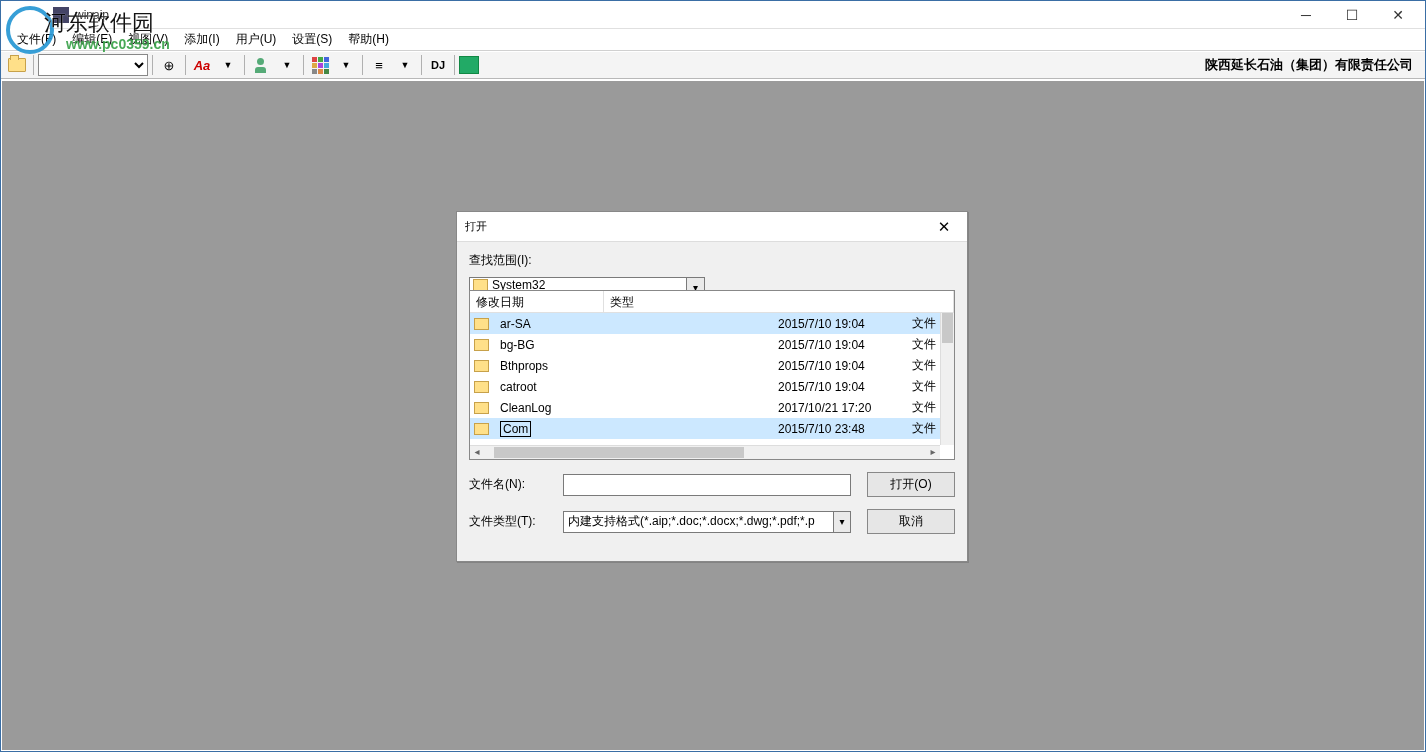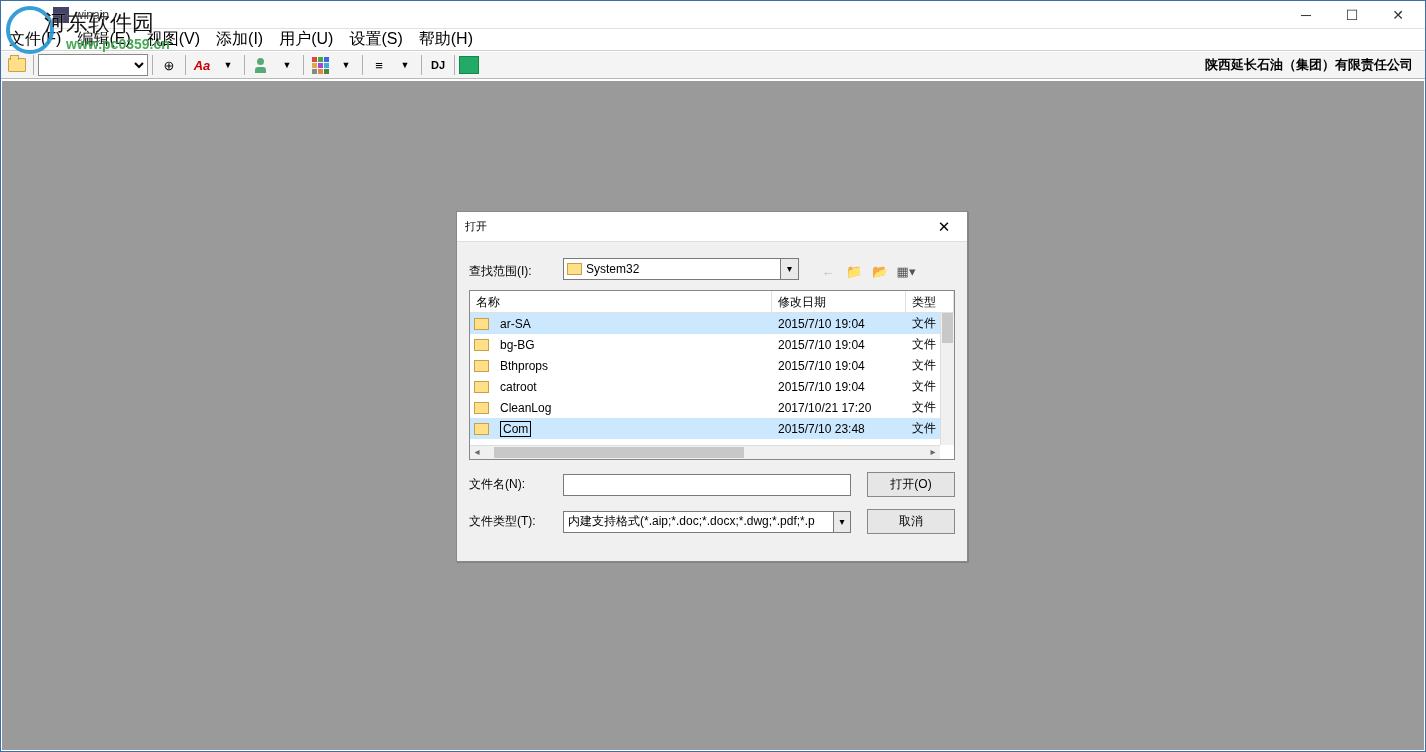--- a/index.html
+++ b/index.html
@@ -6,40 +6,40 @@
 body { width: 1426px; height: 752px; background: #999; overflow: hidden; position: relative; }
 
 .main-window { position: absolute; top: 0; left: 0; width: 1426px; height: 752px; background: #fff; border: 1px solid #3a6ea5; }
 
 .titlebar { height: 28px; background: #fff; display: flex; align-items: center; padding: 0 4px; border-bottom: 1px solid #e0e0e0; margin-left: 48px; }
 .titlebar-icon { width: 16px; height: 16px; background: #446; margin-right: 6px; display:inline-block;}
 .titlebar-text { font-size: 12px; color: #333; flex: 1; }
 .titlebar-controls { display: flex; gap: 0; }
 .titlebar-btn { width: 46px; height: 28px; display: flex; align-items: center; justify-content: center; font-size: 14px; color: #333; cursor: pointer; }
 
-.menubar { height: 22px; background: #fff; display: flex; align-items: center; padding: 0 0; font-size: 16px; border-bottom: 1px solid #d0d0d0; }
+.menubar { height: 22px; background: #fff; display: flex; align-items: center; padding: 0 8px; font-size: 12px; border-bottom: 1px solid #d0d0d0; }
 .menubar-item { padding: 2px 8px; cursor: pointer; }
 
 .toolbar { height: 28px; background: #f4f4f4; border-top: 1px solid #fff; border-bottom: 1px solid #b8b8b8; display: flex; align-items: center; padding: 0 4px; gap: 2px; }
 .tb-btn { width: 24px; height: 24px; display: flex; align-items: center; justify-content: center; cursor: pointer; font-size: 13px;}
 .tb-sep { width: 1px; height: 20px; background: #b0b0b0; margin: 0 2px; }
 .tb-combo { height: 22px; border: 1px solid #888; background: #fff; width: 110px; font-size: 12px;}
 .tb-right { margin-left: auto; font-size: 13px; font-weight: bold; padding-right: 8px; }
 .folder-open-icon{display:inline-block;width:18px;height:14px;background:#ffe089;border:1px solid #c7a14a;border-radius:1px;position:relative}
 .folder-open-icon::before{content:'';position:absolute;top:-4px;left:1px;width:7px;height:4px;background:#ffe089;border:1px solid #c7a14a;border-bottom:none}
 
 .workarea { position: absolute; top: 80px; left: 1px; right: 1px; bottom: 1px; background: #9a9a9a; }
 
 .dialog { position: absolute; left: 455px; top: 210px; width: 512px; height: 351px; background: #f0f0f0; border: 1px solid #888; box-shadow: 1px 1px 0 rgba(0,0,0,.15); }
 .dlg-title { height: 30px; display: flex; align-items: center; padding: 0 8px; background: #fff; border-bottom: 1px solid #ddd; }
 .dlg-title-text { font-size: 11px; flex: 1; }
 .dlg-close { width: 30px; height: 30px; display: flex; align-items: center; justify-content: center; font-size: 15px; cursor: pointer; }
 
 .dlg-body { padding: 10px 12px 12px 12px; }
-.look-row { display: flex; align-items: flex-end; height: 28px; margin-bottom: 10px; gap:8px;}
+.look-row { display: flex; align-items: flex-start; height: 28px; margin-bottom: 10px; gap:8px;flex-direction:column;}
 .look-label { width: 86px; font-size: 12px; }
 .look-combo { width: 236px; height: 22px; border: 1px solid #7a7a7a; background: #fff; display: flex; align-items: center; padding: 0 3px; font-size: 12px; position: relative; }
 .look-combo .folder-mini{width:15px;height:12px;background:#ffe089;border:1px solid #c7a14a;margin-right:4px}
 .look-combo .dd{position:absolute;right:0;top:0;bottom:0;width:18px;border-left:1px solid #7a7a7a;background:#eaeaea;text-align:center;font-size:10px;line-height:20px}
 .nav-icons { display: flex; gap: 8px; margin-left: 12px; }
 .nav-icon { width: 18px; height: 18px; font-size: 13px; color: #555; cursor: pointer; display:flex;align-items:center;justify-content:center;}
 
 .file-list { background: #fff; border: 1px solid #888; height: 170px; overflow: hidden; font-size: 12px; position:relative;}
 .fl-header { height: 22px; background: #fff; display: flex; border-bottom: 1px solid #e0e0e0; }
 .fl-header-cell { padding: 3px 6px; border-right: 1px solid #e0e0e0; font-size: 12px; }
@@ -170,21 +170,20 @@
         <div class="nav-icons">
           <div class="nav-icon" style="color:#bbb">←</div>
           <div class="nav-icon" style="color:#d6a94b">📁</div>
           <div class="nav-icon" style="color:#d6a94b">📂</div>
           <div class="nav-icon">▦▾</div>
         </div>
       </div>
 
       <div class="file-list">
         <div class="fl-header">
-          <div class="fl-header-cell col-name">名称</div>
           <div class="fl-header-cell col-date">修改日期</div>
           <div class="fl-header-cell col-type">类型</div>
         </div>
         <div class="fl-rows" id="fl-rows">
             <div class="fl-row selected">
               <div class="rc-name">
                 <span class="folder-icon"></span>
                 <span>ar-SA</span>
               </div>
               <div class="rc-date">2015/7/10 19:04</div>

